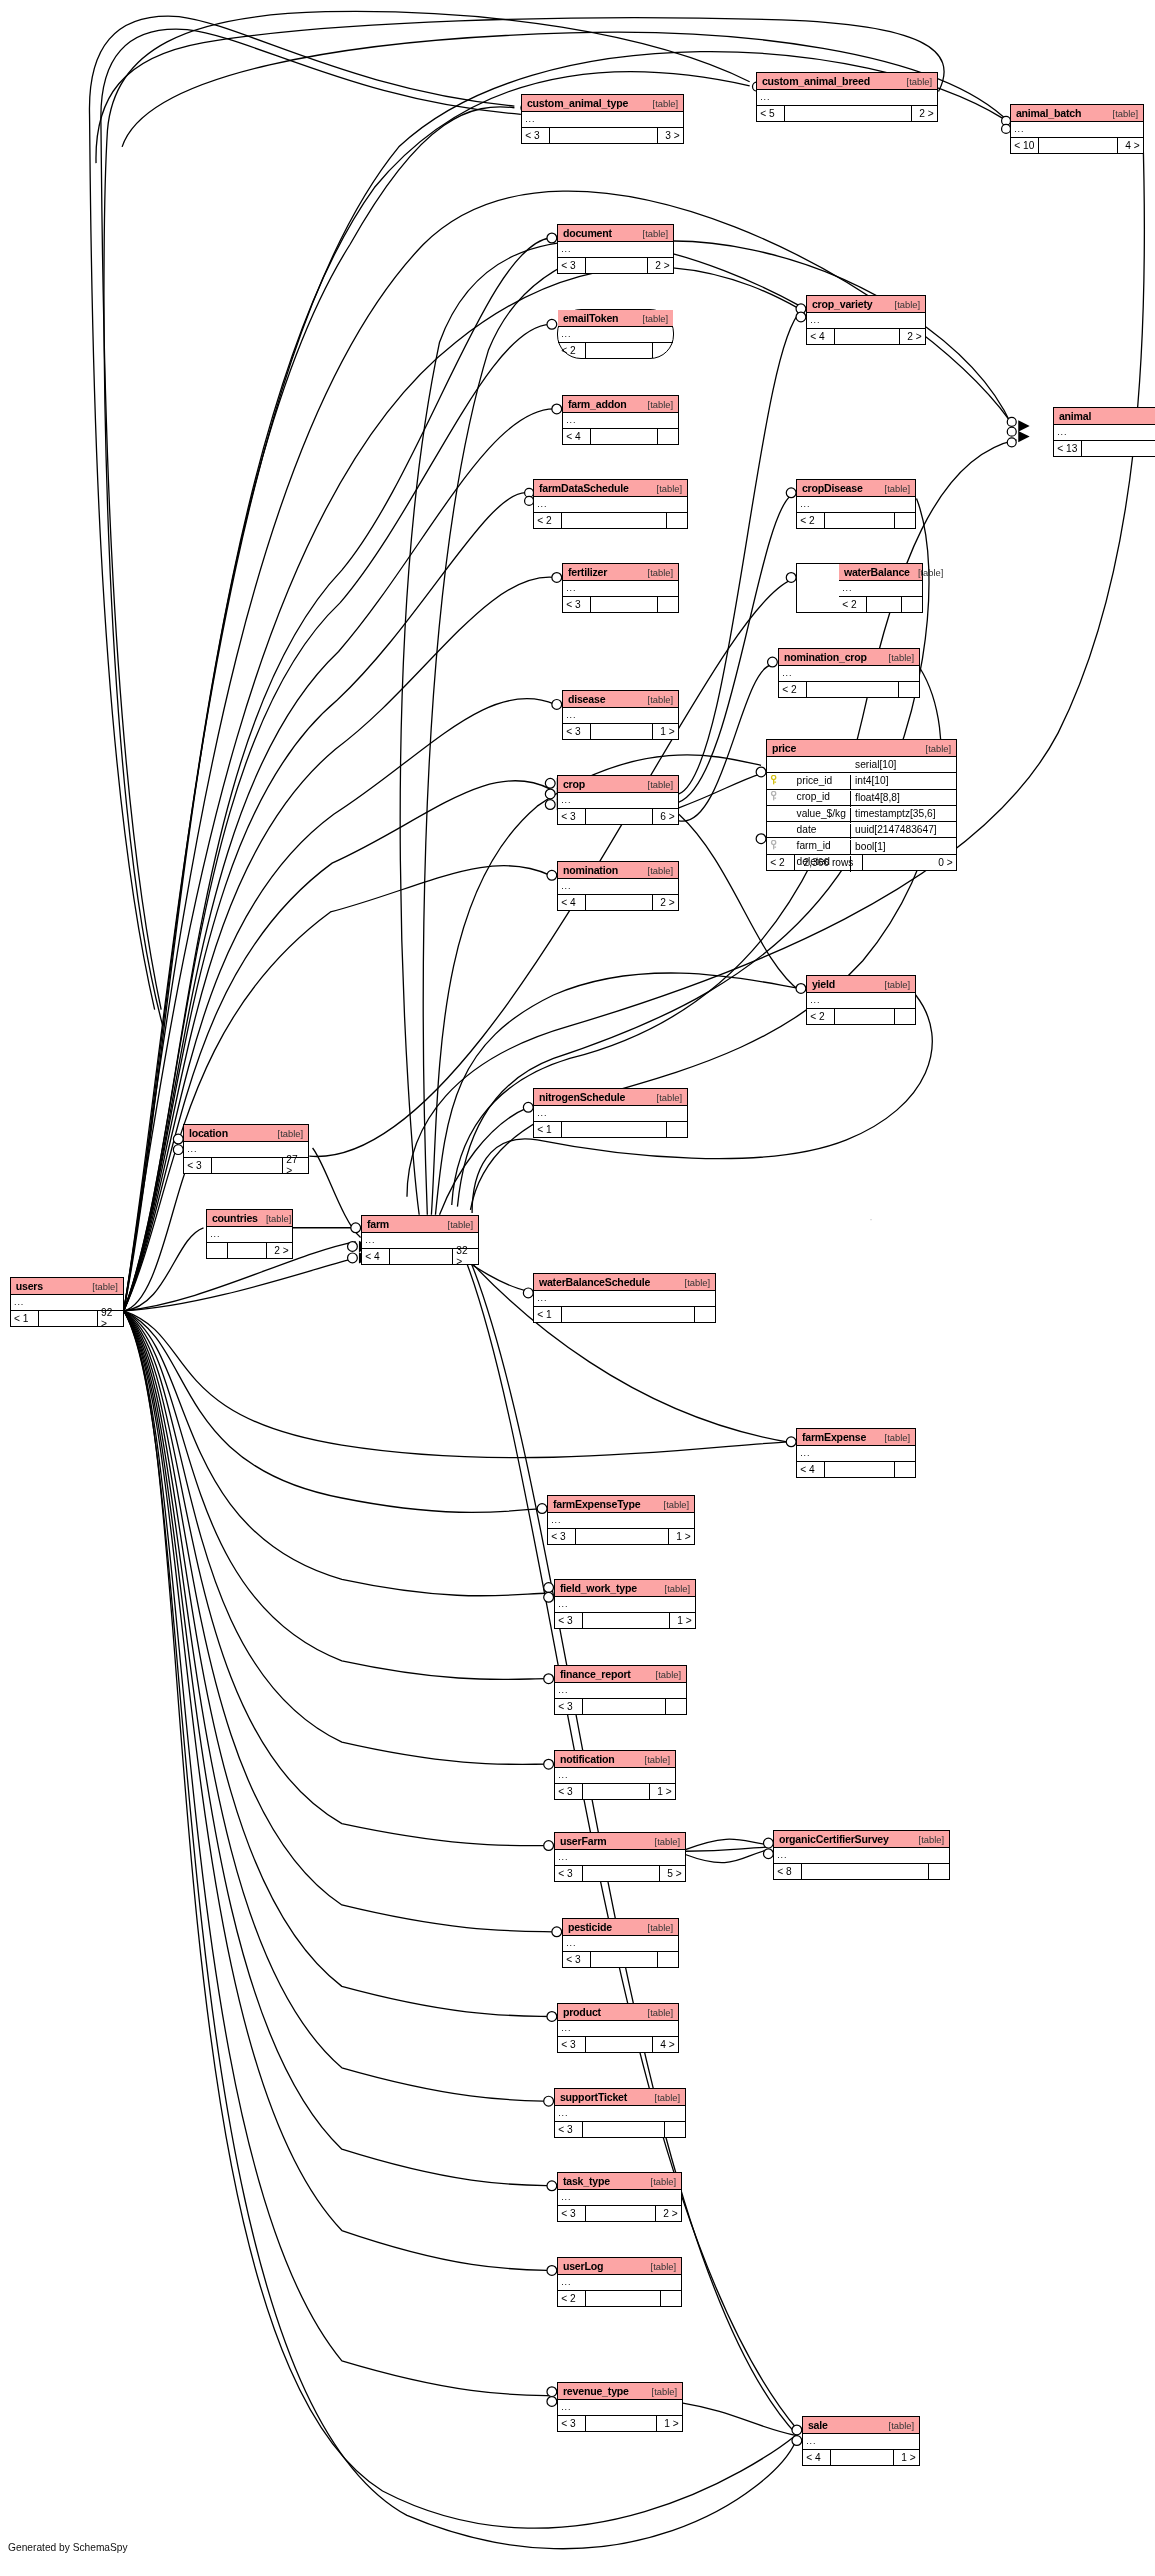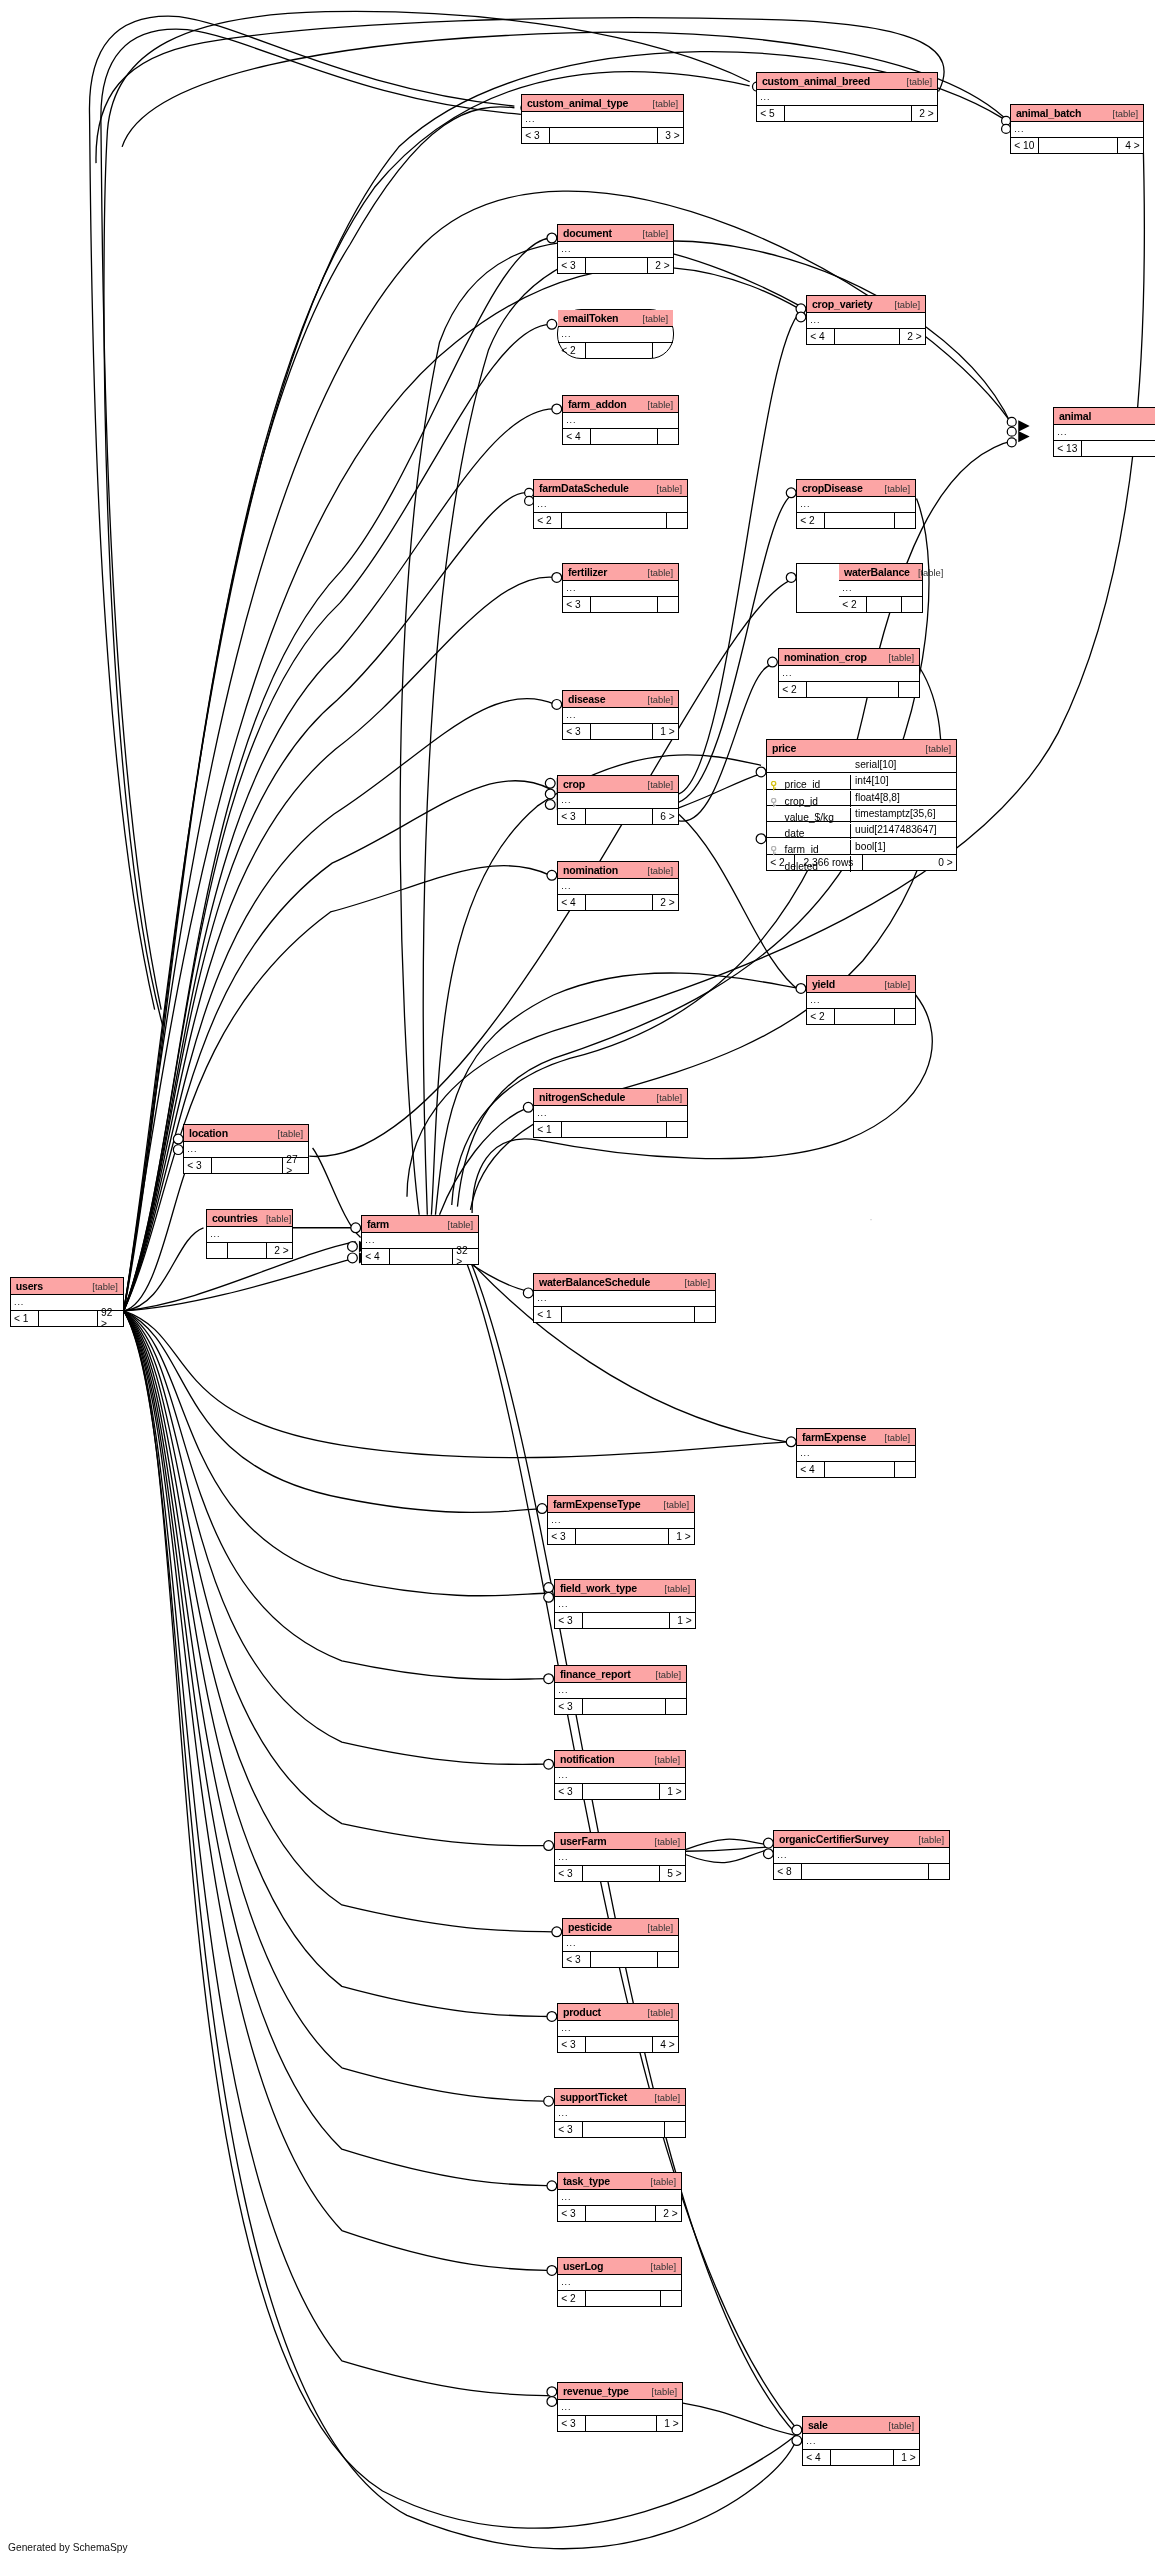--- a/index.html
+++ b/index.html
@@ -19,21 +19,21 @@
   .tbl .body .ell{font-size:9px;color:#000;letter-spacing:0.8px;line-height:6.5px;}
   .tbl .foot{display:flex;height:15.5px;box-sizing:border-box;font-size:10.2px;}
   .tbl .foot .c{display:flex;align-items:center;box-sizing:border-box;padding:0 3.3px;}
   .tbl .foot .c.l{justify-content:flex-start;border-right:0.8px solid #000;}
   .tbl .foot .c.m{justify-content:center;flex:1 1 auto;}
   .tbl .foot .c.r{justify-content:flex-end;border-left:0.8px solid #000;}
 
   
   .tbl.detail .row{display:flex;height:16.3px;box-sizing:border-box;border-bottom:0.8px solid #000;
        font-size:10.2px;align-items:center;}
-  .tbl.detail .row .cn{flex:0 0 84px;display:flex;align-items:flex-end;gap:7px;
+  .tbl.detail .row .cn{flex:0 0 84px;display:flex;align-items:flex-start;gap:19px;
        padding-left:3.3px;border-right:0.8px solid #000;height:100%;box-sizing:border-box;margin-top:36px;}
   .tbl.detail .row .ct{flex:1 1 auto;display:flex;align-items:center;padding-left:4.1px;height:100%;
        box-sizing:border-box;}
   .keyi{display:inline-block;width:7.3px;height:9px;flex:0 0 7.3px;}
 
   .footer{position:absolute;left:8.1px;top:2542px;font-size:10.2px;color:#111;}
 </style>
 </head>
 <body>
 
@@ -587,21 +587,21 @@
         </div>
         <div class="body">
           <span class="ell">...</span>
         </div>
         <div class="foot">
           <div class="c l" style="flex: 0 0 28px;">&lt; 3</div>
           <div class="c m"></div>
           <div class="c r" style="flex: 0 0 21px;"></div>
         </div>
       </div>
-      <div class="tbl" style="left: 554px; top: 1750px; width: 132px;">
+      <div class="tbl" style="left: 554px; top: 1750px; width: 122px;">
         <div class="hdr">
           <span class="nm">notification</span>
           <span class="kind">[table]</span>
         </div>
         <div class="body">
           <span class="ell">...</span>
         </div>
         <div class="foot">
           <div class="c l" style="flex: 0 0 28px;">&lt; 3</div>
           <div class="c m"></div>

